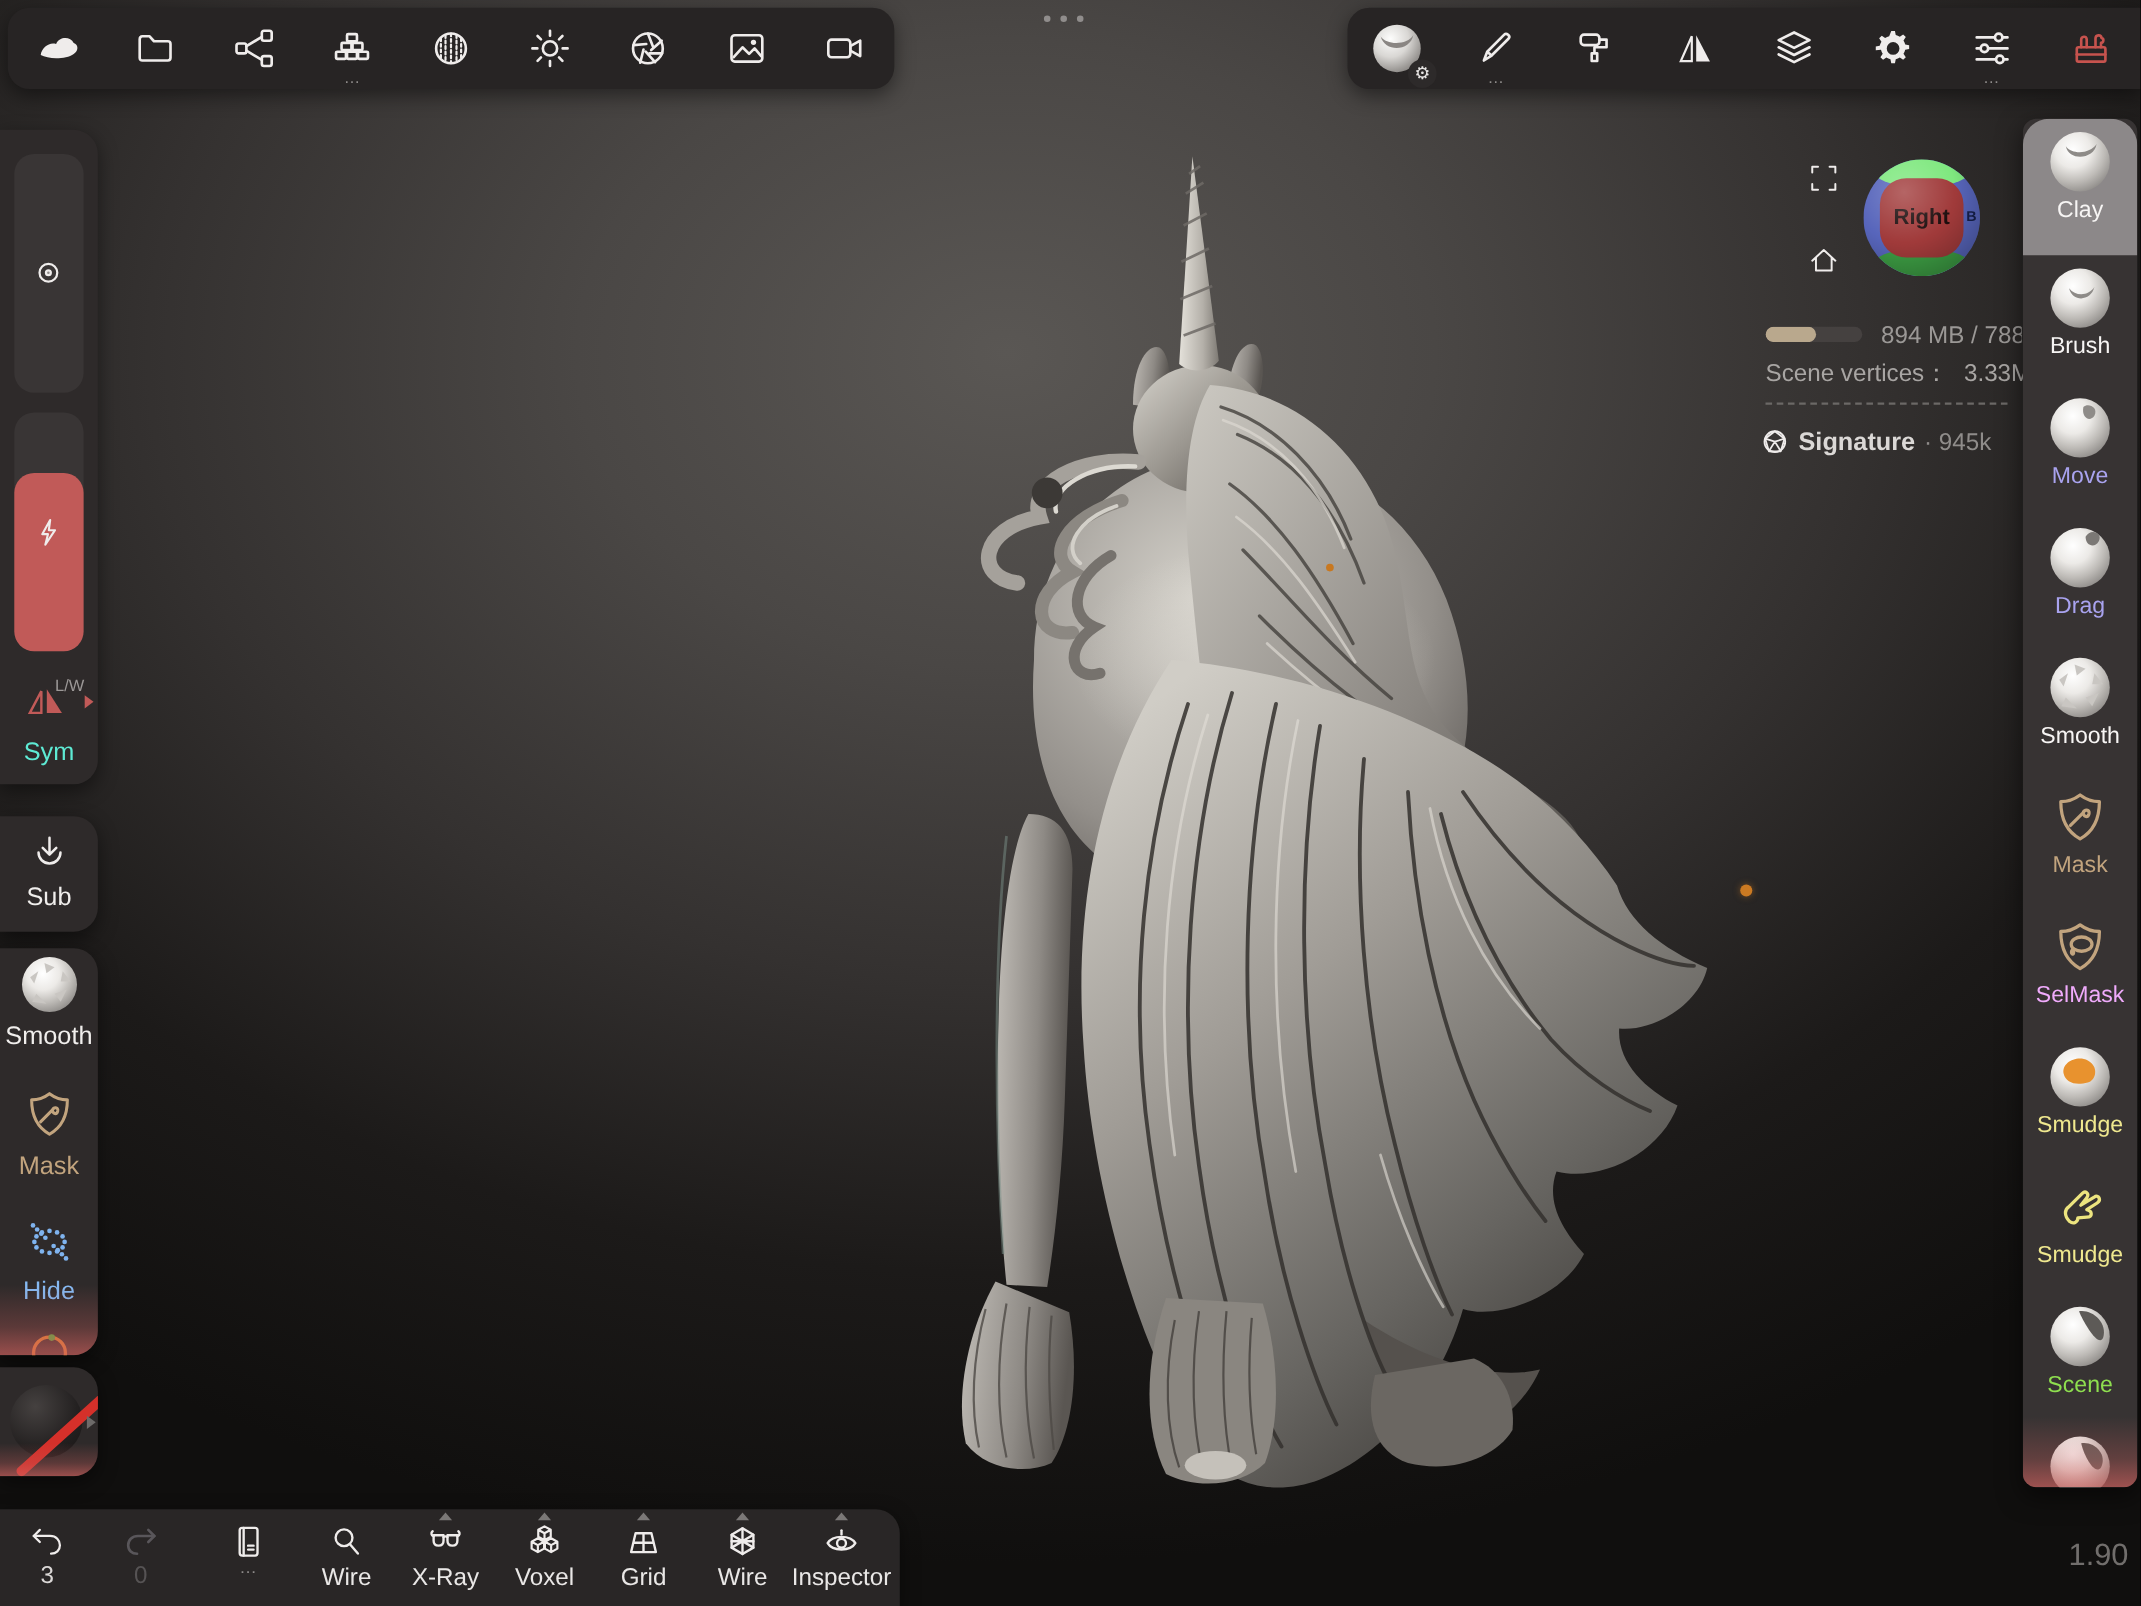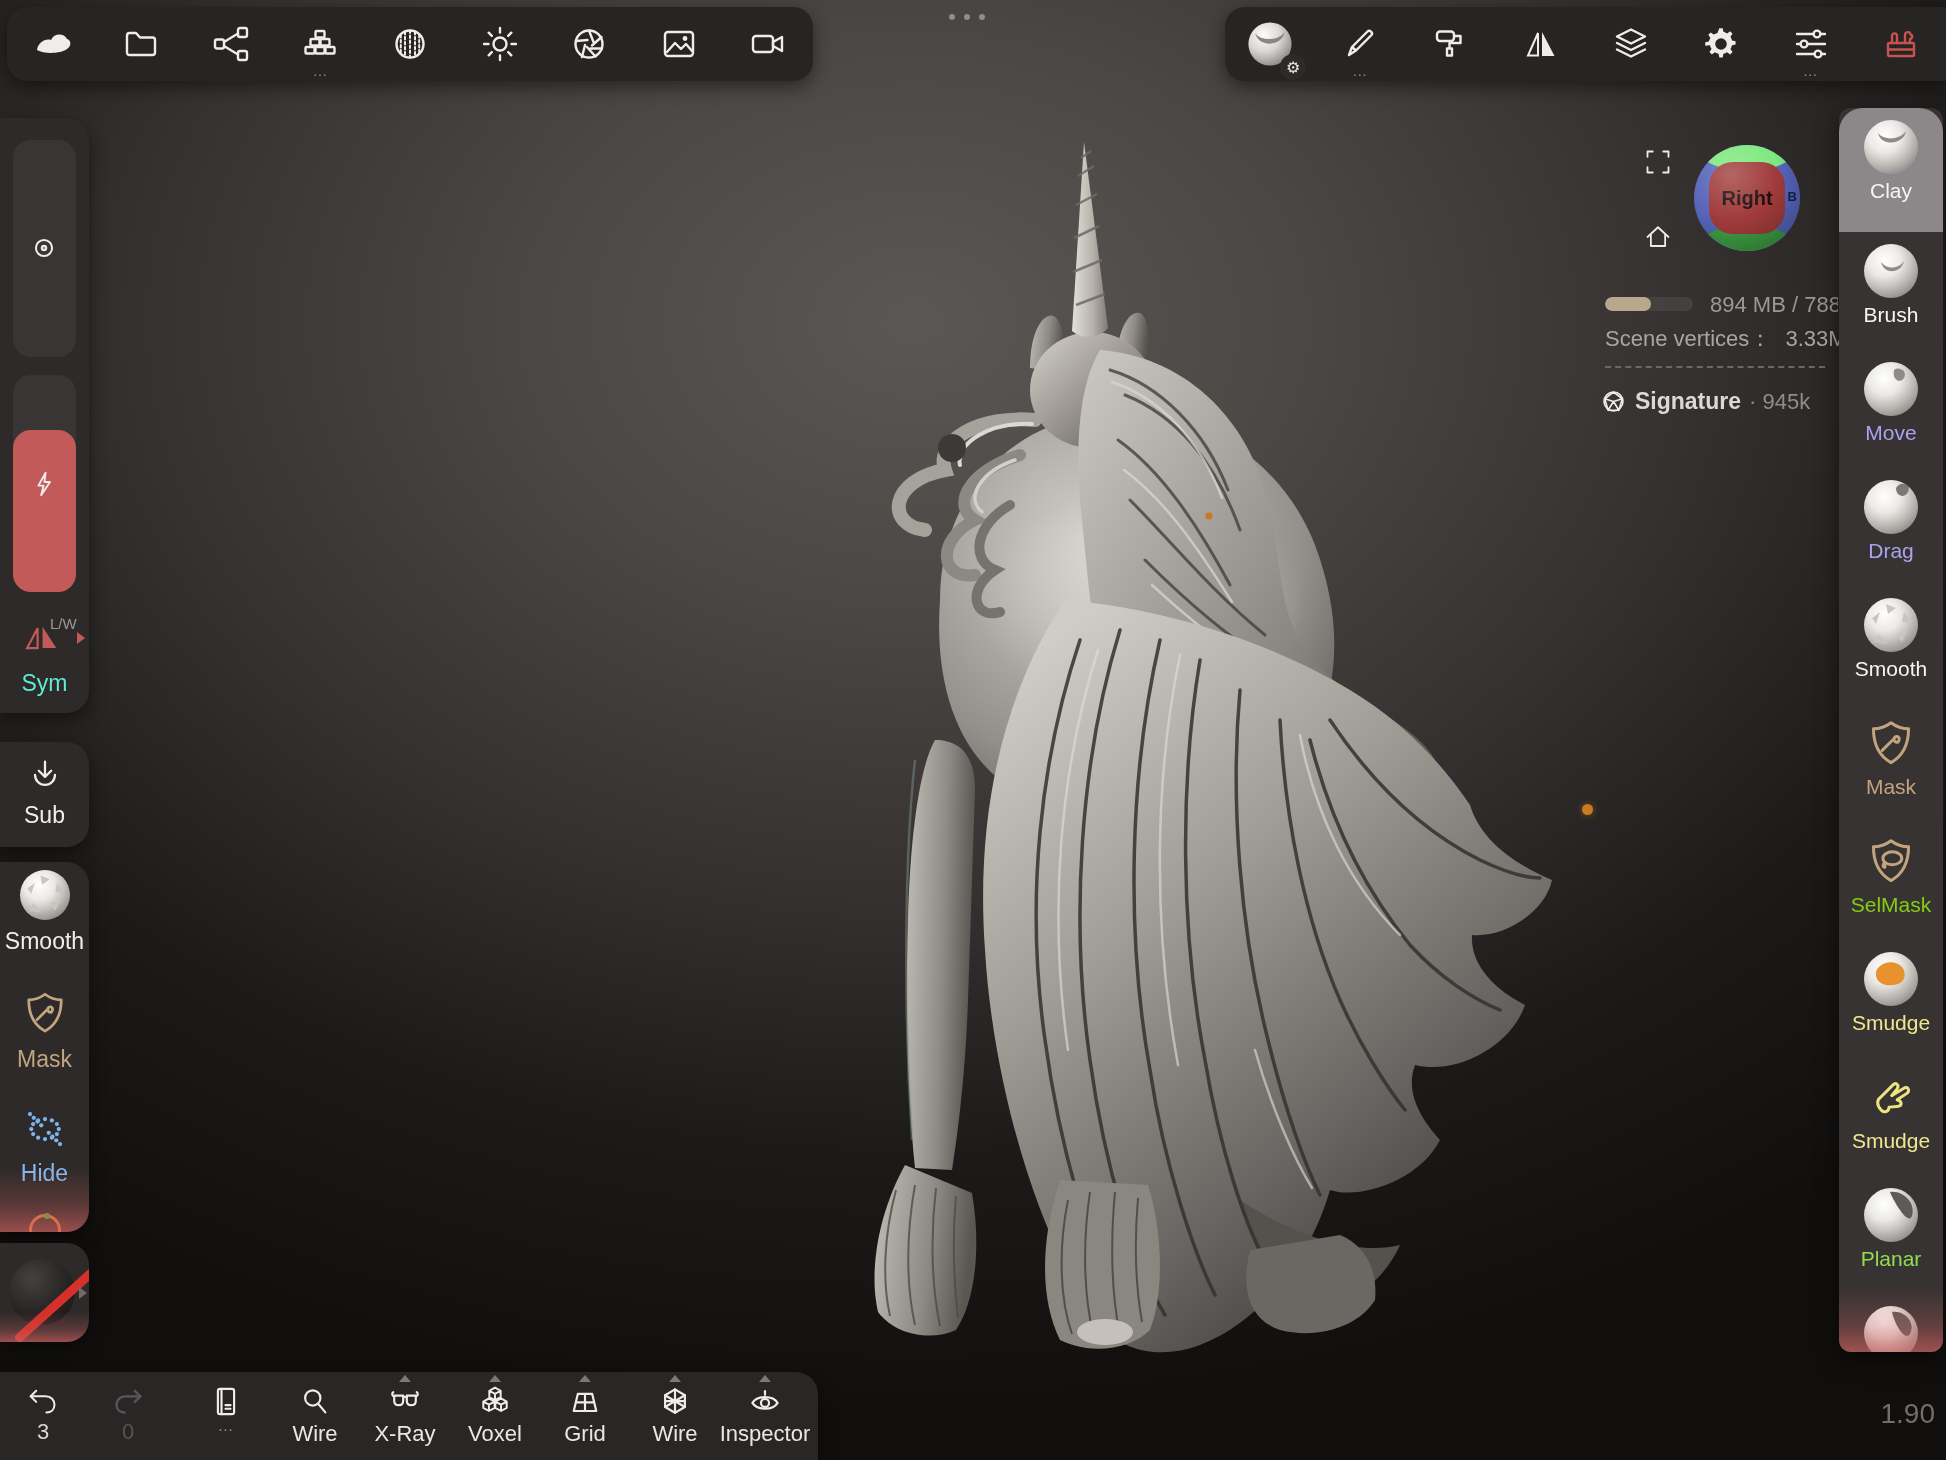--- a/index.html
+++ b/index.html
@@ -439,21 +439,21 @@
       <div class="tlabel" style="color: rgb(194, 164, 126);">Mask</div>
     </div>
     <div class="tool">
       <div class="ticon">
           <svg width="54" height="54" viewBox="0 0 40 40" fill="none" stroke="#c2a47e" stroke-width="2.2" stroke-linecap="round" stroke-linejoin="round">
             <path d="M20 5 C24 8 29 9.5 33 9.5 C33 20 30 29 20 34.5 C10 29 7 20 7 9.5 C11 9.5 16 8 20 5 Z"></path>
             <ellipse cx="21" cy="18" rx="7" ry="4.8"></ellipse>
             <path d="M15 21.5 C12.5 24.5 16.5 26 15.5 23"></path>
           </svg>
         </div>
-      <div class="tlabel" style="color: #84cc16;">SelMask</div>
+      <div class="tlabel" style="color: #f0abfc;">SelMask</div>
     </div>
     <div class="tool">
       <div class="ticon">
           <div class="sphere"></div>
         <svg width="54" height="54" viewBox="0 0 54 54" style="position:absolute;left:0;top:0;">
             <path d="M12 24 C10 14 24 7 34 12 C44 17 42 30 34 32 C24 35 14 33 12 24 Z" fill="#e8922e"></path>
           </svg>
         </div>
       <div class="tlabel" style="color: rgb(239, 232, 143);">Smudge</div>
     </div>
@@ -465,21 +465,21 @@
         </div>
       <div class="tlabel" style="color: rgb(239, 232, 143);">Smudge</div>
     </div>
     <div class="tool">
       <div class="ticon">
           <div class="sphere"></div>
         <svg width="54" height="54" viewBox="0 0 54 54" style="position:absolute;left:0;top:0;">
             <path d="M26 4 C38 2 52 14 48 28 C44 38 30 14 26 4 Z" fill="#5d5a57"></path>
           </svg>
         </div>
-      <div class="tlabel" style="color: rgb(142, 222, 79);">Planar</div>
+      <div class="tlabel" style="color: rgb(142, 222, 79);">Scene</div>
     </div>
     <div class="tool">
       <div class="ticon">
           <div class="sphere"></div>
         <svg width="54" height="54" viewBox="0 0 54 54" style="position:absolute;left:0;top:0;">
             <path d="M28 6 C40 4 52 16 46 28 C40 36 30 16 28 6 Z" fill="#5d5a57"></path>
           </svg>
         </div>
     </div>
     <div class="redfade"></div>

